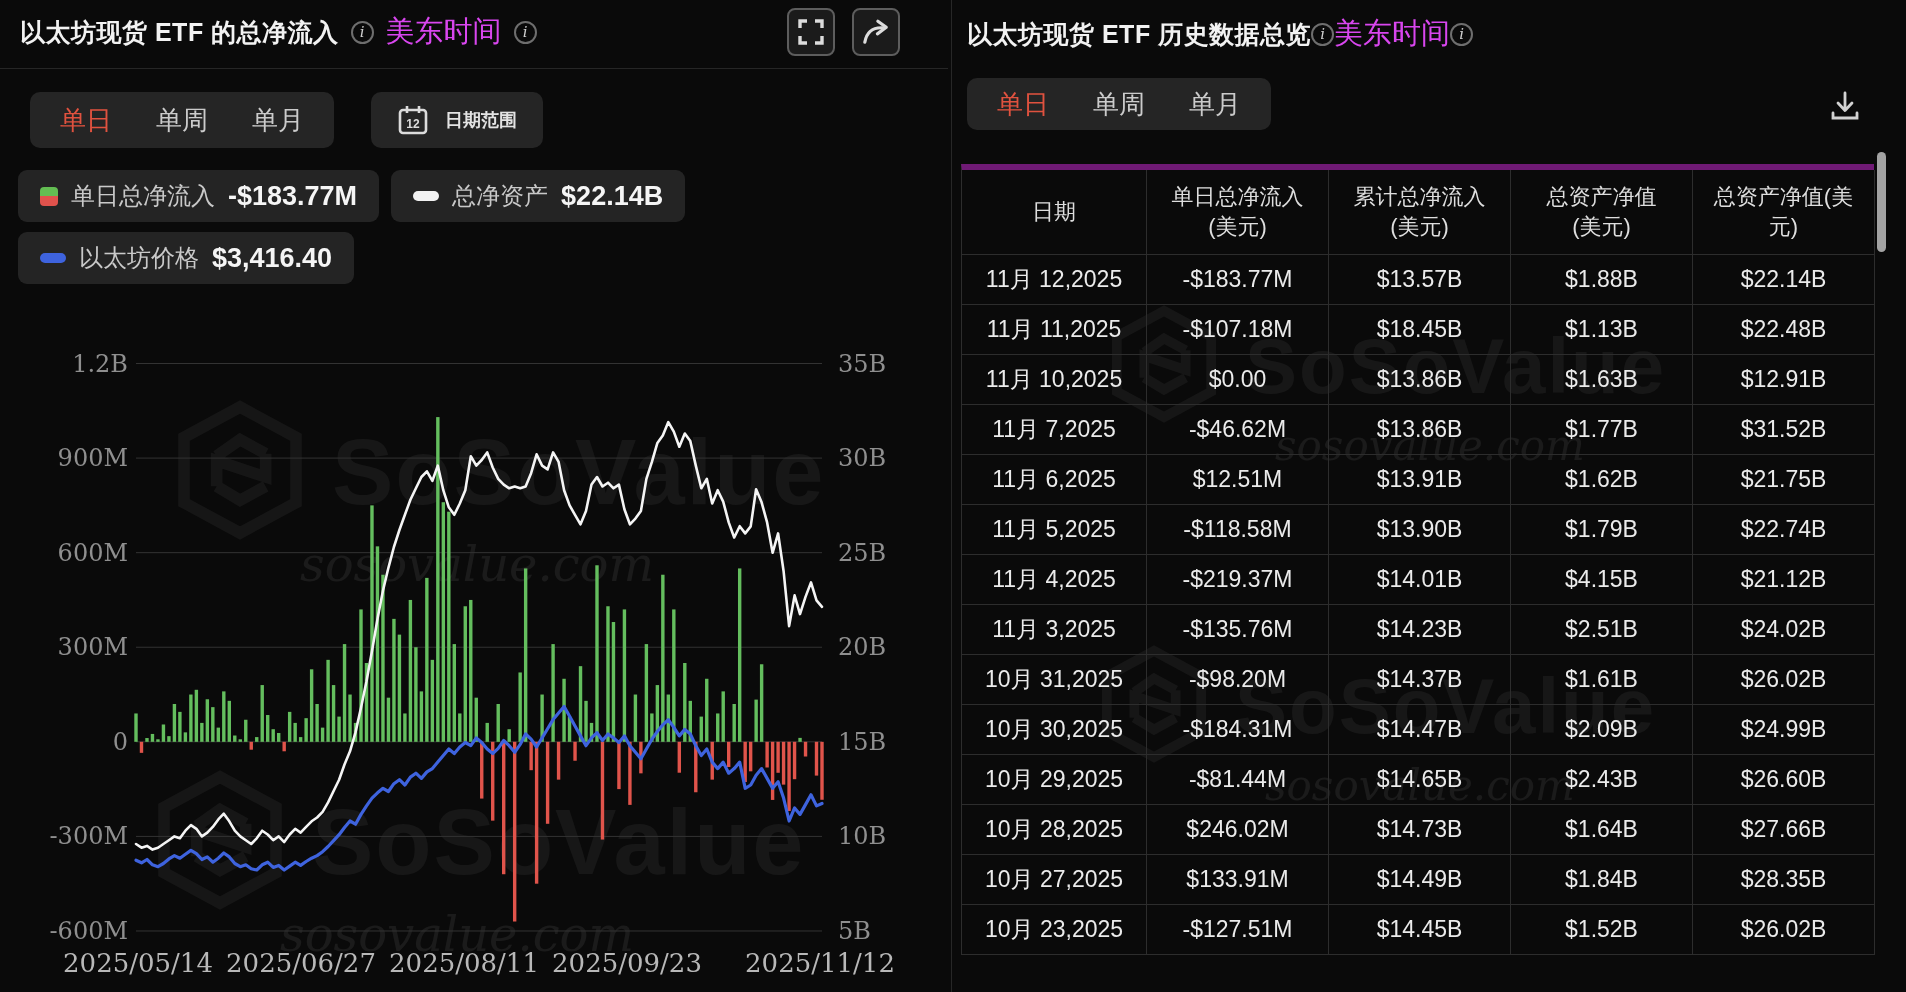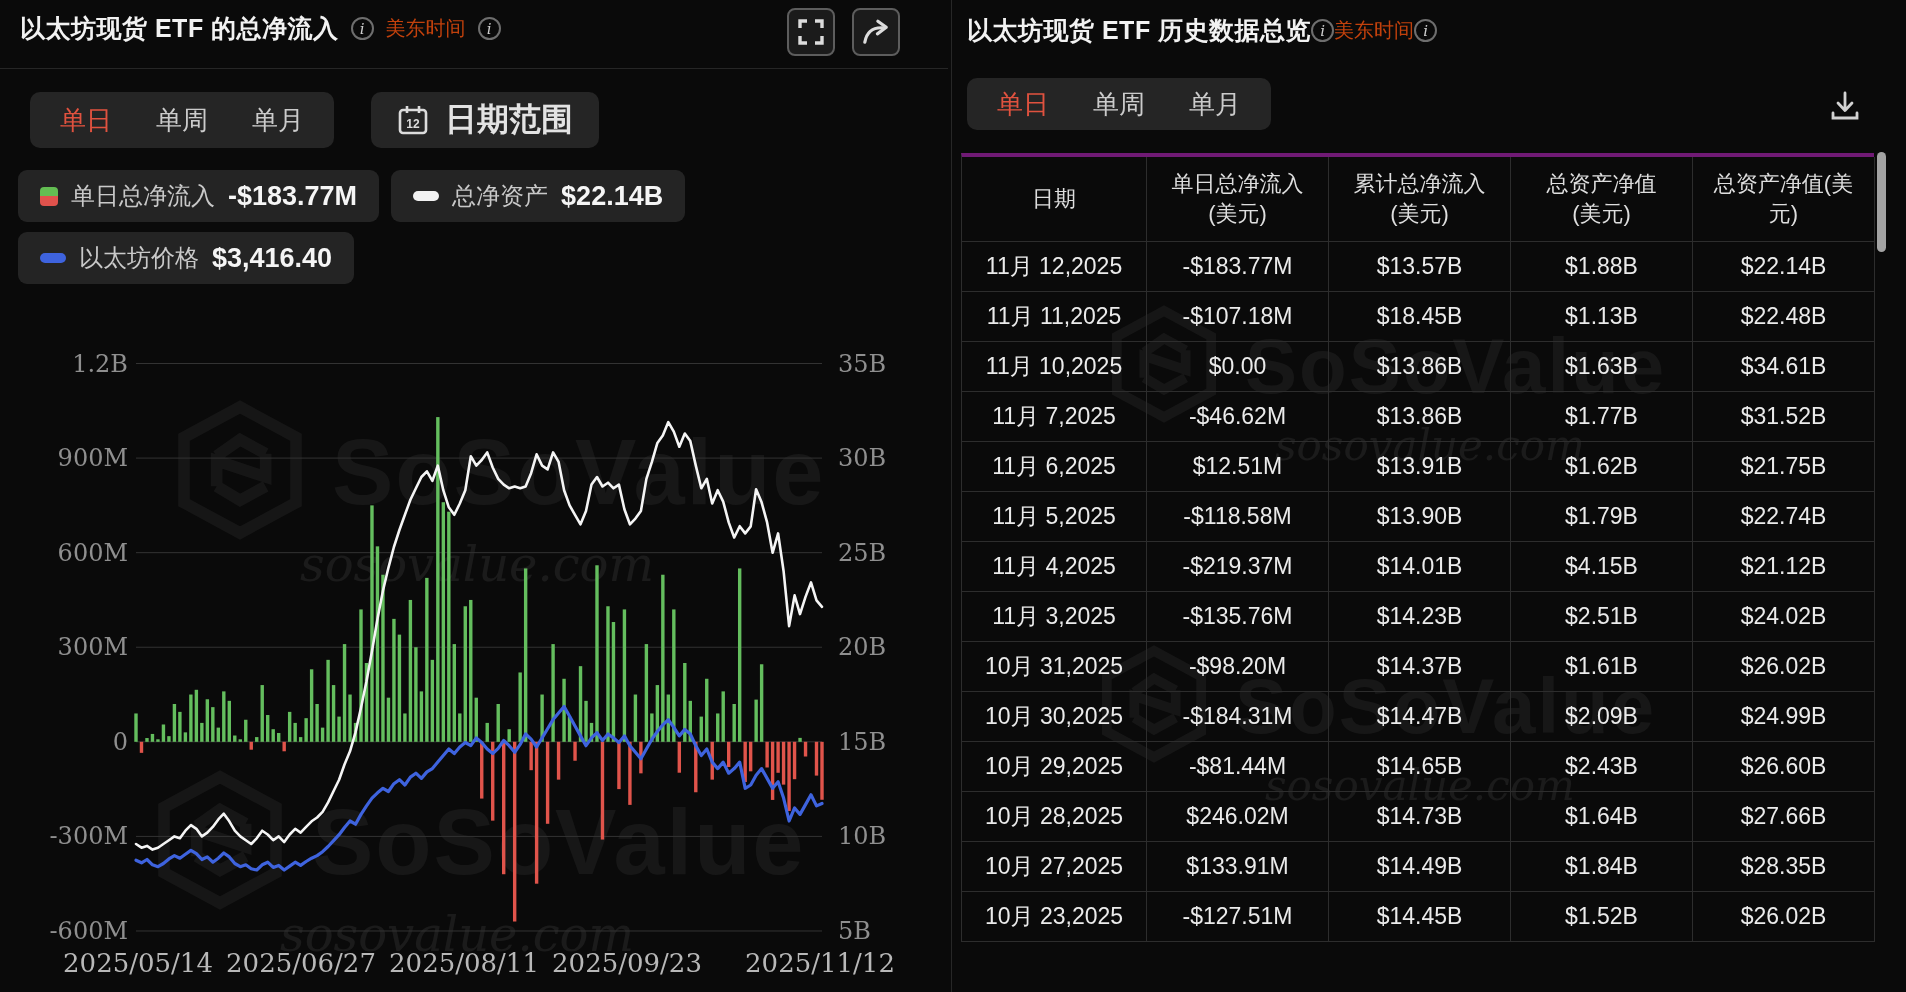--- a/index.html
+++ b/index.html
@@ -7,38 +7,38 @@
               font-family:"Liberation Sans", sans-serif; color:#e8e8e8; }
   .app { position:relative; width:1906px; height:992px; }
   .panel { position:absolute; top:0; height:992px; background:#0a0a0a; }
   .panel.left { left:0; width:948px; }
   .panel.right { left:955px; width:951px; }
   .v-divider { position:absolute; left:951px; top:0; width:1px; height:992px; background:#272727; }
 
   
   .hdr { position:absolute; left:20px; top:12px; display:flex; align-items:center; gap:12px;text-align:center; }
   .hdr h1 { font-size:25px; font-weight:bold; color:#f2f2f2; letter-spacing:0.5px; }
-  .tz { font-size:20px; color:#c2410c; }
+  .tz { font-size:29px; color:#d946ef; }
   .info { display:inline-flex; align-items:center; justify-content:center;
           width:23px; height:23px; border:2px solid #6e6e6e; border-radius:50%;
           color:#cfcfcf; font-family:"DejaVu Serif", serif; font-size:15px; font-style:italic; }
   .hdr-divider { position:absolute; left:0; top:68px; width:948px; height:1px; background:#262626; }
 
   .hdr-btns { position:absolute; top:8px; left:787px; display:flex; gap:17px; }
   .icon-btn { width:48px; height:48px; background:#1b1b1b; border:2px solid #5d5d5d;
               border-radius:8px; display:flex; align-items:center; justify-content:center; cursor:pointer; }
 
   
   .controls { position:absolute; left:30px; top:92px; display:flex; gap:37px; }
   .pill { display:flex; align-items:center; background:#252525; border-radius:10px;
           height:56px; padding:0 30px; gap:44px; }
   .tab { font-size:26px; color:#cbcbcb; cursor:pointer; }
   .tab.active { color:#e0523f; }
   .date-btn { gap:16px; padding:0 26px; cursor:pointer; }
-  .date-btn span.lbl { font-size:32px; font-weight:bold; color:#e3e3e3; }
+  .date-btn span.lbl { font-size:18px; font-weight:bold; color:#e3e3e3; }
 
   
   .legend { position:absolute; left:18px; top:170px; display:flex; flex-direction:column; gap:10px; }
   .legend-row { display:flex; gap:12px; }
   .chip { display:inline-flex; align-items:center; gap:13px; background:#242424;
           border-radius:9px; height:52px; padding:0 22px; }
   .chip .lab { font-size:24px; color:#c9c9c9; }
   .chip .val { font-size:27px; font-weight:bold; color:#f5f5f5; }
   .ic-split { width:18px; height:19px; border-radius:4px; overflow:hidden; display:flex; flex-direction:column; }
   .ic-split i { flex:1; }
@@ -55,22 +55,22 @@
   .wm.mid .domain { font-size:42px; margin:-6px 0 0 170px; }
 
   
   .r-hdr { position:absolute; left:12px; top:14px; display:flex; align-items:center; gap:0; }
   .r-hdr h1 { font-size:25px; font-weight:bold; color:#f2f2f2; letter-spacing:0.5px; }
   .r-controls { position:absolute; left:12px; top:78px; }
   .dl-btn { position:absolute; left:868px; top:84px; width:44px; height:44px;
             display:flex; align-items:center; justify-content:center; cursor:pointer; }
 
   
-  .tbl { position:absolute; left:6px; top:153px; width:913px;
-         border-top:4px solid #701a75; border-left:1px solid #2d2d2d; }
+  .tbl { position:absolute; left:6px; top:164px; width:913px;
+         border-top:6px solid #701a75; border-left:1px solid #2d2d2d; }
   .trow { display:grid; grid-template-columns:185px 182px 182px 182px 182px; }
   .tcell { border-right:1px solid #2d2d2d; border-bottom:1px solid #2d2d2d;
            display:flex; flex-direction:column; align-items:center; justify-content:center;
            text-align:center; }
   .thead .tcell { height:85px; font-size:22px; color:#dedede; line-height:1.35; padding:0 10px; }
   .tbody .tcell { height:50px; font-size:23px; color:#ebebeb; }
   .neg { color:#e0524c; }
   .pos { color:#4fc168; }
   .scroll-thumb { position:absolute; left:922px; top:152px; width:9px; height:100px;
                   background:#a3a3a3; border-radius:5px; }
@@ -431,21 +431,21 @@
             <div class="tcell neg">-$107.18M</div>
             <div class="tcell">$18.45B</div>
             <div class="tcell">$1.13B</div>
             <div class="tcell">$22.48B</div>
           </div>
           <div class="trow">
             <div class="tcell">11月 10,2025</div>
             <div class="tcell">$0.00</div>
             <div class="tcell">$13.86B</div>
             <div class="tcell">$1.63B</div>
-            <div class="tcell">$34.61B</div>
+            <div class="tcell">$12.91B</div>
           </div>
           <div class="trow">
             <div class="tcell">11月 7,2025</div>
             <div class="tcell neg">-$46.62M</div>
             <div class="tcell">$13.86B</div>
             <div class="tcell">$1.77B</div>
             <div class="tcell">$31.52B</div>
           </div>
           <div class="trow">
             <div class="tcell">11月 6,2025</div>

